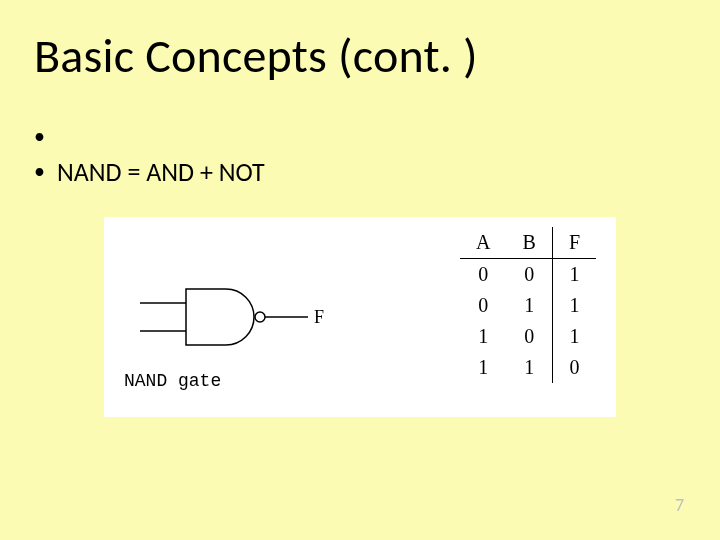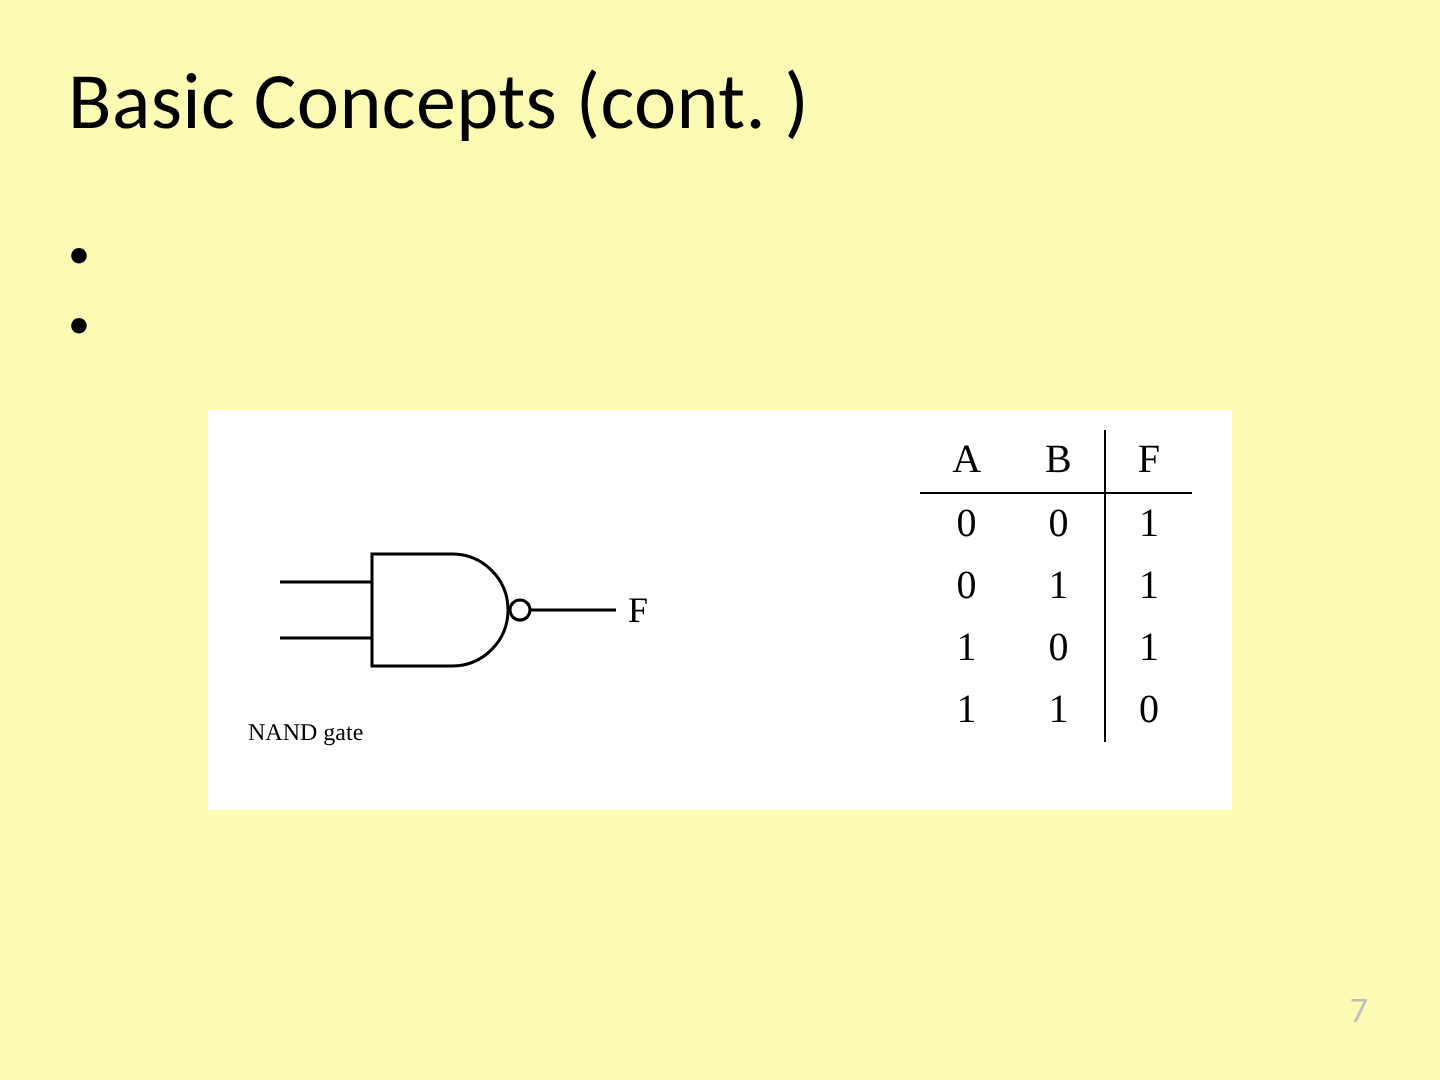--- a/index.html
+++ b/index.html
@@ -1,43 +1,44 @@
 <!DOCTYPE html>
 <html><head>
 <meta charset="utf-8">
 <style>
   html,body{margin:0;padding:0}
   body{width:720px;height:540px;background:#fcfbb3;font-family:Calibri,Arial,sans-serif;color:#000;position:relative}
-  .title{font-size:40px;padding:26px 15px 0 34px;letter-spacing:.2px}
+  .title{font-size:48px;padding:26px 15px 0 34px;letter-spacing:.2px}
   .bullets{margin:34px 0 0 34px;font-size:26px;line-height:1.4}
   .bullets .row{display:flex;align-items:flex-start;gap:12px}
   .bullets .dot{font-size:22px;line-height:1.6}
   .figure{background:#fff;margin:26px auto 0 auto;width:512px;height:200px;position:relative}
   .gate-area{position:absolute;left:20px;top:36px;width:240px;height:130px}
-  .gate-label{position:absolute;left:0;top:0;font-family:Liberation Serif, serif;font-size:12px}
+  .gate-label{position:absolute;left:0;top:0;font-family:Liberation Mono, monospace;font-size:18px}
   .gate-svg{position:absolute;left:16px;top:22px}
   .truth-table{position:absolute;right:20px;top:10px;font-family:'Times New Roman',serif;font-size:20px;border-collapse:collapse}
   .truth-table th,.truth-table td{padding:4px 16px;text-align:center;font-weight:normal}
   .truth-table th{border-bottom:1px solid #000}
   .truth-table .col-a,.truth-table .col-b{border-right:0}
   .truth-table .col-b{border-right:1px solid #000}
   .truth-table .col-f{border-left:1px solid #000}
   .pagenum{position:absolute;right:36px;bottom:24px;color:#bfbfbf;font-size:18px}
 </style>
 </head>
 <body>
 
 <div class="title">Basic Concepts (cont. )</div>
 
 <div class="bullets">
   <div class="row">
     <span class="dot">•</span>
   </div>
   <div class="row">
     <span class="dot">•</span>
+    <span>NAND = AND + NOT</span>
   </div>
 </div>
 
 <div class="figure">
   <div class="gate-area">
     <svg class="gate-svg" width="210" height="90">
 
       <line x1="0" y1="28" x2="46" y2="28" stroke="#000" stroke-width="1.5"></line>
       <line x1="0" y1="56" x2="46" y2="56" stroke="#000" stroke-width="1.5"></line>
 

